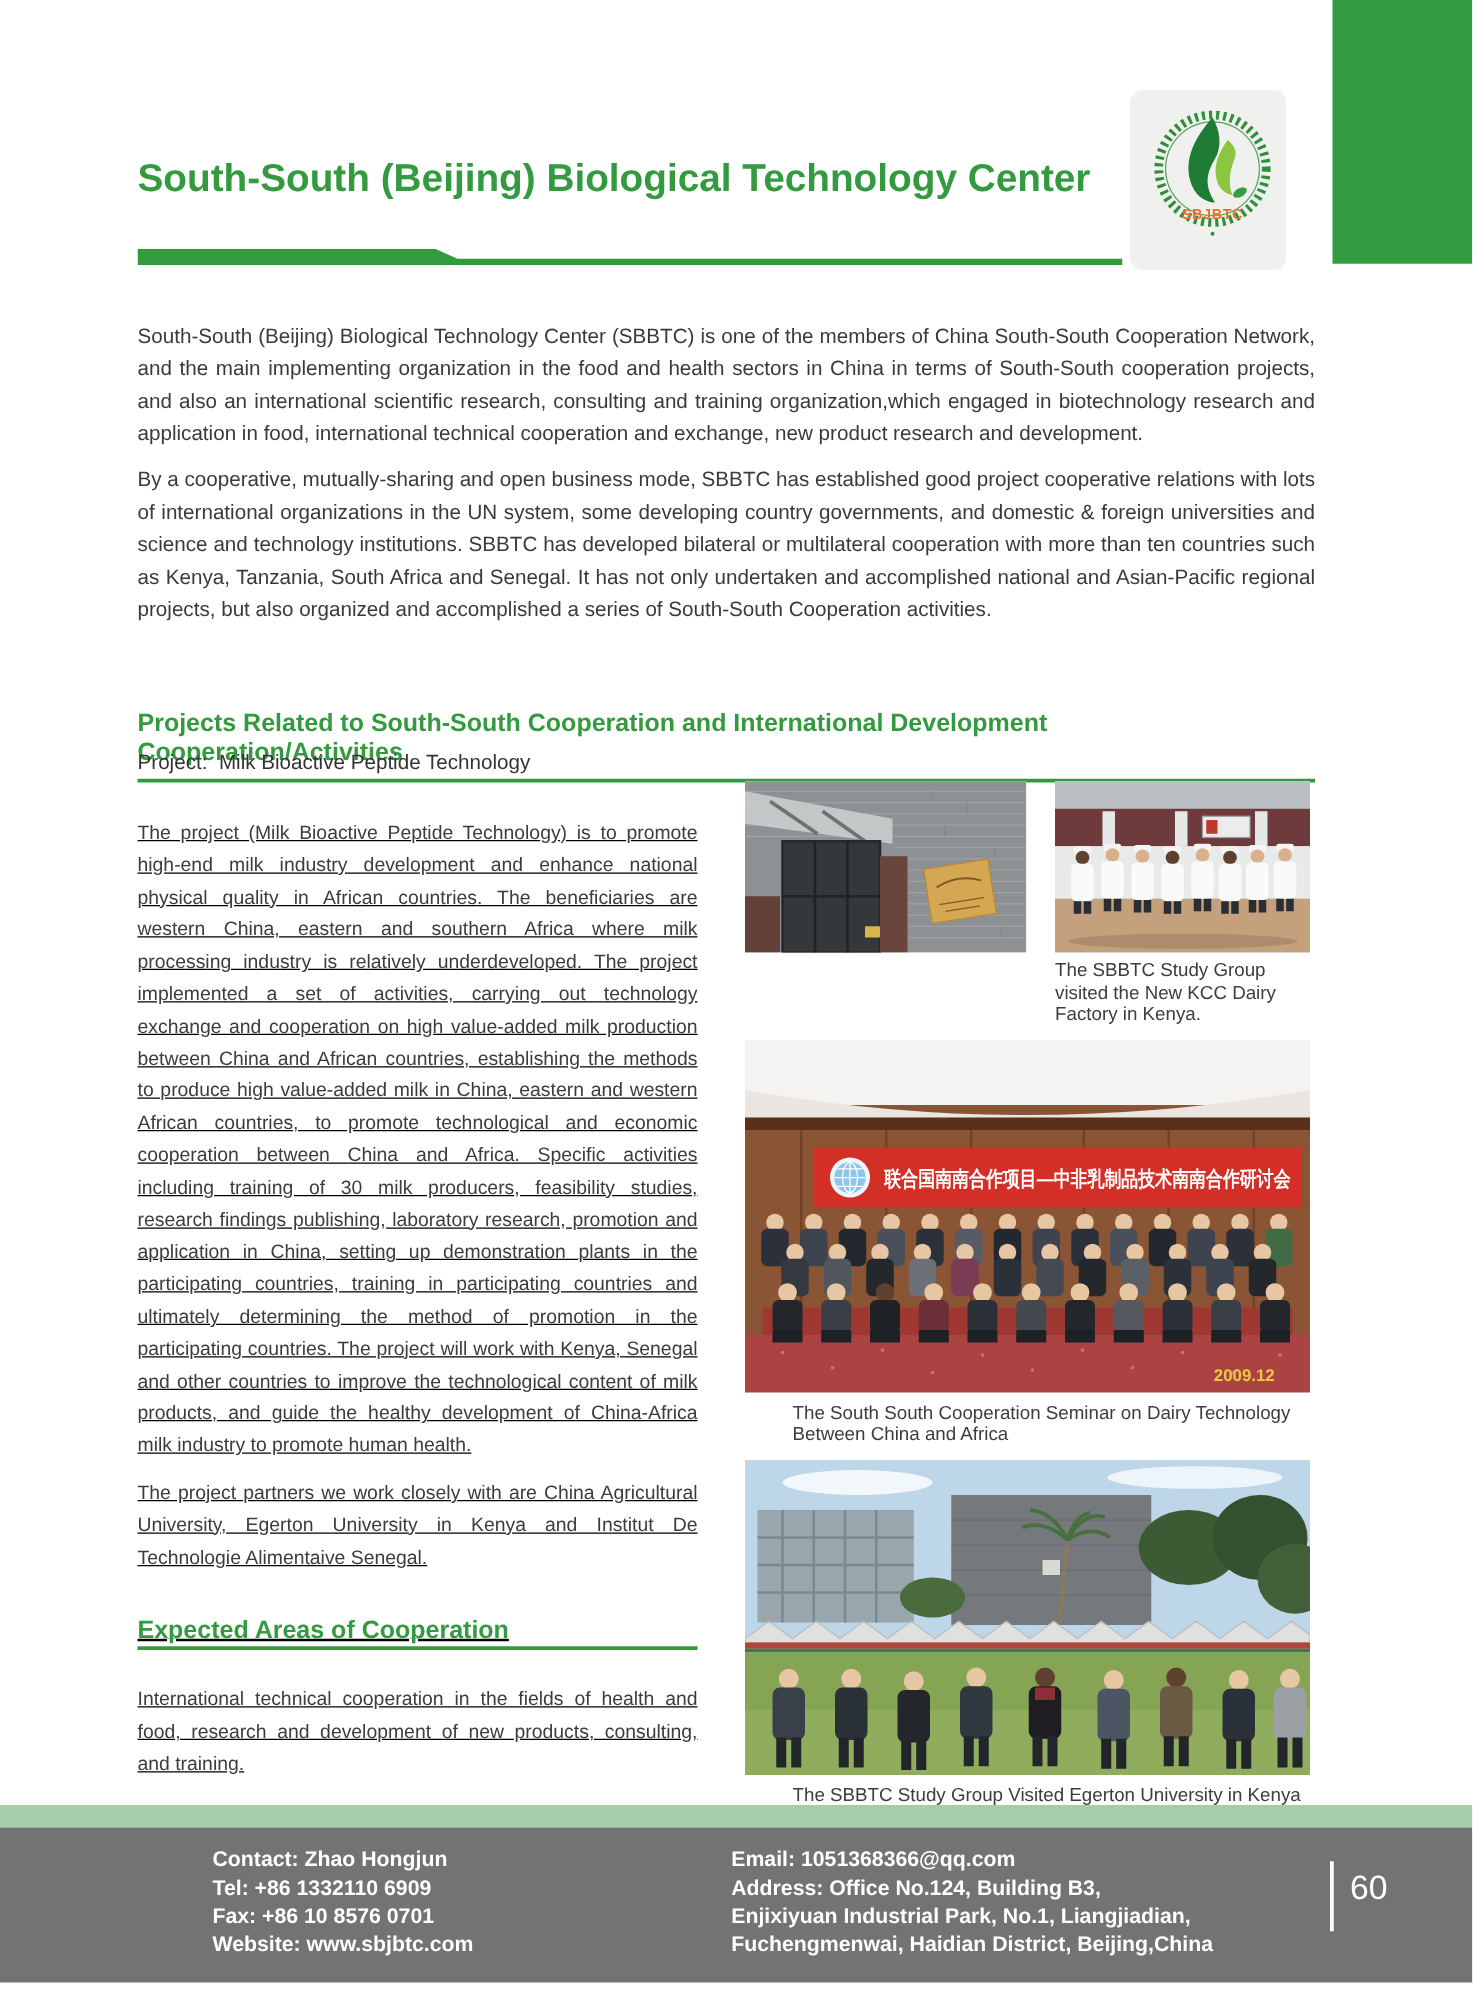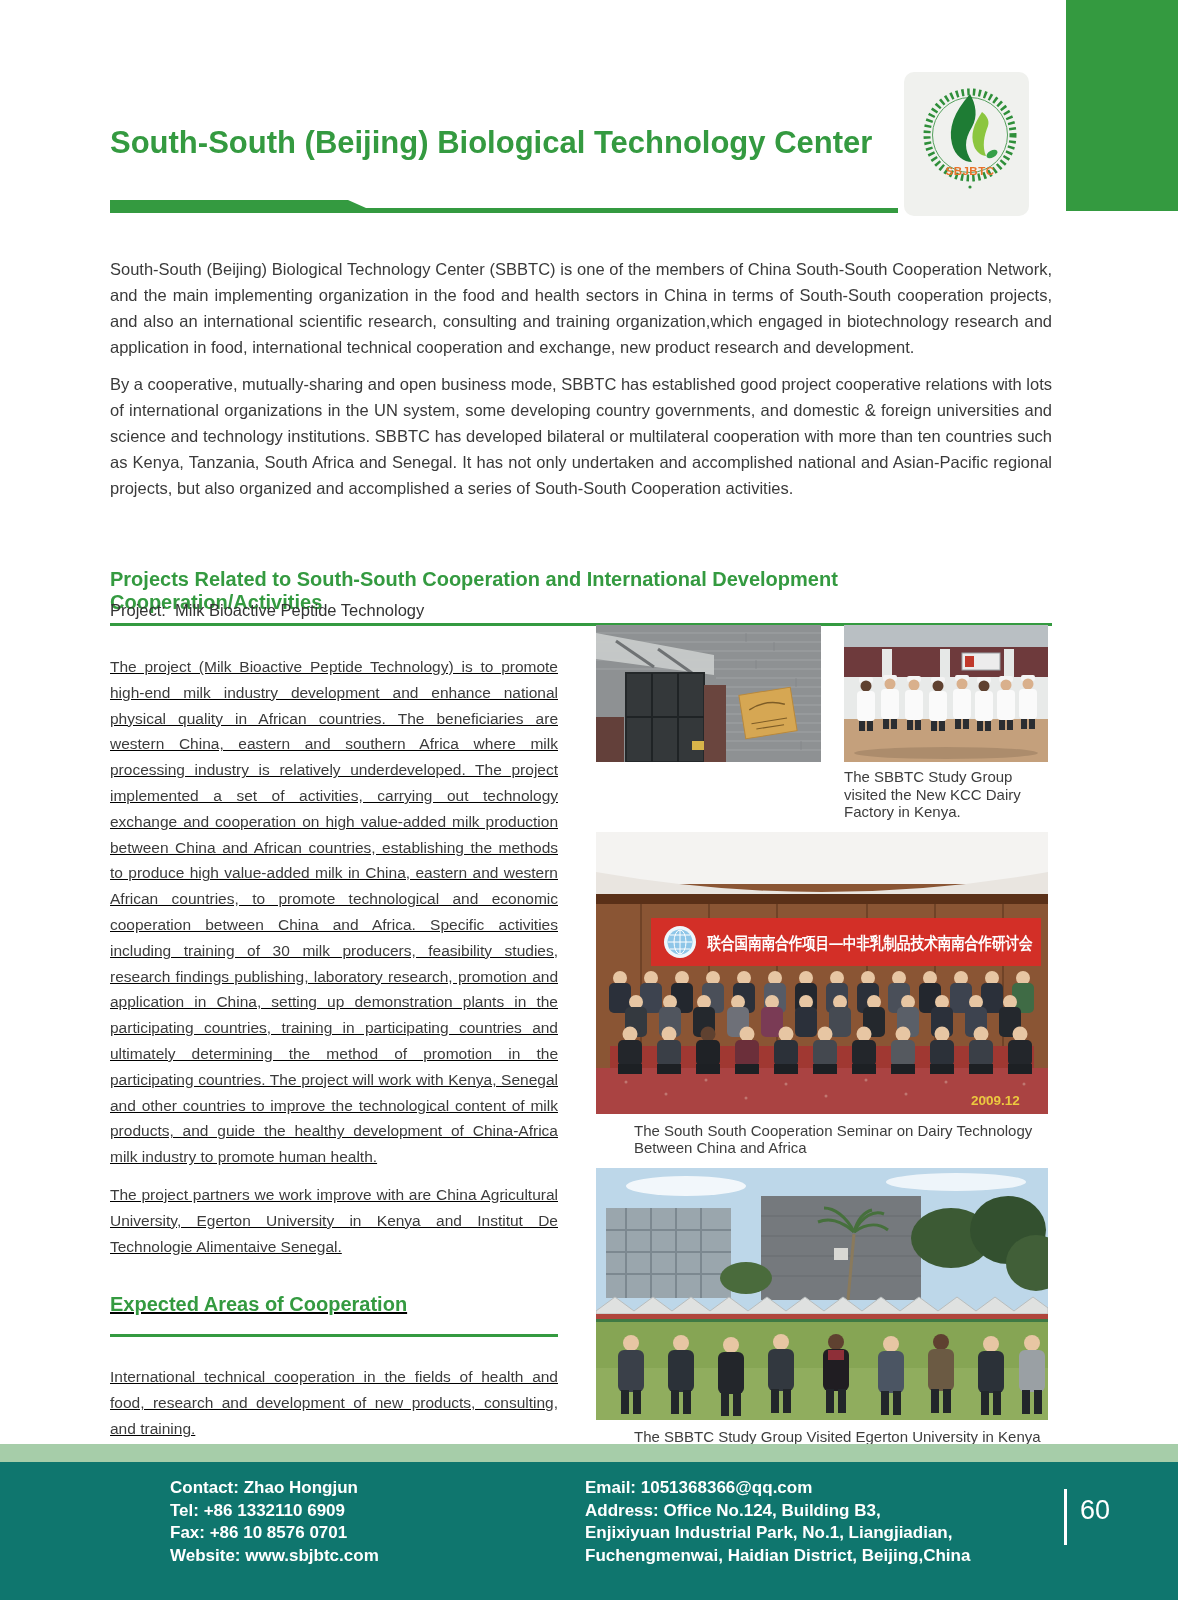--- a/index.html
+++ b/index.html
@@ -22,35 +22,35 @@
 
   
   .sec-head{position:absolute;left:110px;top:551px;width:942px;font-size:20px;font-weight:bold;
             color:#349a40;padding-bottom:9px;border-bottom:3px solid #349a40;}
   .project-label{position:absolute;left:110px;top:601px;font-size:16.5px;color:#333;white-space:pre-wrap;}
 
   
   .left-col{position:absolute;left:110px;top:654px;width:448px;text-decoration:underline;}
   .left-col p{margin:0 0 12px 0;font-size:15.5px;line-height:25.8px;color:#3c3c3c;text-align:justify;}
   .sub-head{margin-top:34px;font-size:20px;font-weight:bold;color:#349a40;
-            padding-bottom:18px;border-bottom:3px solid #349a40;}
+            padding-bottom:1px;border-bottom:3px solid #349a40;}
   .left-col .after-head{margin-top:27px;}
 
   
   .right-col{position:absolute;left:596px;top:625px;width:452px;}
   .photo-row{display:flex;gap:23px;}
   .photo{display:block;background:#ddd;}
   .caption{font-size:15px;line-height:17.5px;color:#3d3d3d;margin-top:6px;}
   .cap1{margin-left:248px;width:204px;}
   .mt11{margin-top:11px;}
   .mt8{margin-top:8px;margin-left:38px;}
 
   
   .foot-strip{position:absolute;left:0;top:1444px;width:1178px;height:18px;background:#a6cda9;}
-  .foot-main{position:absolute;left:0;top:1462px;width:1178px;height:138px;background:#0f766e;}
+  .foot-main{position:absolute;left:0;top:1462px;width:1178px;height:124px;background:#737373;}
   .foot-block{position:absolute;top:15px;color:#ffffff;font-size:17px;font-weight:bold;line-height:22.5px;}
   .fb-left{left:170px;}
   .fb-right{left:585px;}
   .pg-divider{position:absolute;left:1064px;top:27px;width:3px;height:56px;background:#ffffff;}
   .pg-num{position:absolute;left:1080px;top:33px;color:#ffffff;font-size:27px;font-weight:normal;}
 </style>
 </head>
 <body>
 
 <div class="page">
@@ -83,21 +83,21 @@
     <p>South-South (Beijing) Biological Technology Center (SBBTC) is one of the members of China South-South Cooperation Network, and the main implementing organization in the food and health sectors in China in terms of South-South cooperation projects, and also an international scientific research, consulting and training organization,which engaged in biotechnology research and application in food, international technical cooperation and exchange, new product research and development.</p>
     <p>By a cooperative, mutually-sharing and open business mode, SBBTC has established good project cooperative relations with lots of international organizations in the UN system, some developing country governments, and domestic &amp; foreign universities and science and technology institutions. SBBTC has developed bilateral or multilateral cooperation with more than ten countries such as Kenya, Tanzania, South Africa and Senegal. It has not only undertaken and accomplished national and Asian-Pacific regional projects, but also organized and accomplished a series of South-South Cooperation activities.</p>
   </div>
 
   <h2 class="sec-head">Projects Related to South-South Cooperation and International Development Cooperation/Activities</h2>
 
   <div class="project-label">Project:  Milk Bioactive Peptide Technology</div>
 
   <div class="left-col">
     <p>The project (Milk Bioactive Peptide Technology) is to promote high-end milk industry development and enhance national physical quality in African countries. The beneficiaries are western China, eastern and southern Africa where milk processing industry is relatively underdeveloped. The project implemented a set of activities, carrying out technology exchange and cooperation on high value-added milk production between China and African countries, establishing the methods to produce high value-added milk in China, eastern and western African countries, to promote technological and economic cooperation between China and Africa. Specific activities including training of 30 milk producers, feasibility studies, research findings publishing, laboratory research, promotion and application in China, setting up demonstration plants in the participating countries, training in participating countries and ultimately determining the method of promotion in the participating countries. The project will work with Kenya, Senegal and other countries to improve the technological content of milk products, and guide the healthy development of China-Africa milk industry to promote human health.</p>
-    <p>The project partners we work improve with are China Agricultural University, Egerton University in Kenya and Institut De Technologie Alimentaive Senegal.</p>
+    <p>The project partners we work closely with are China Agricultural University, Egerton University in Kenya and Institut De Technologie Alimentaive Senegal.</p>
     <h2 class="sub-head">Expected Areas of Cooperation</h2>
     <p class="after-head">International technical cooperation in the fields of health and food, research and development of new products, consulting, and training.</p>
   </div>
 
   <div class="right-col">
 
     <div class="photo-row">
 
       <svg class="photo" width="225" height="137" viewBox="0 0 225 137">
         <rect width="225" height="137" fill="#8e9193"></rect>

